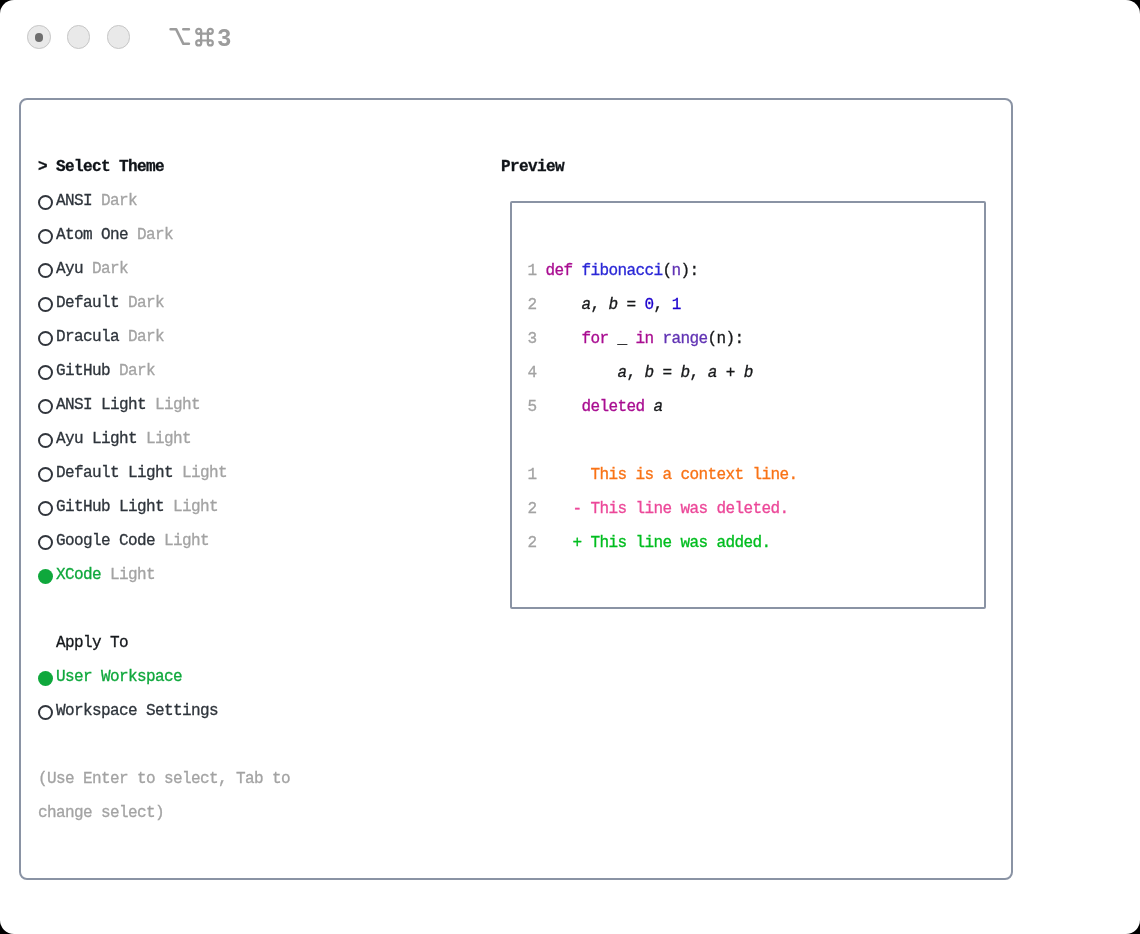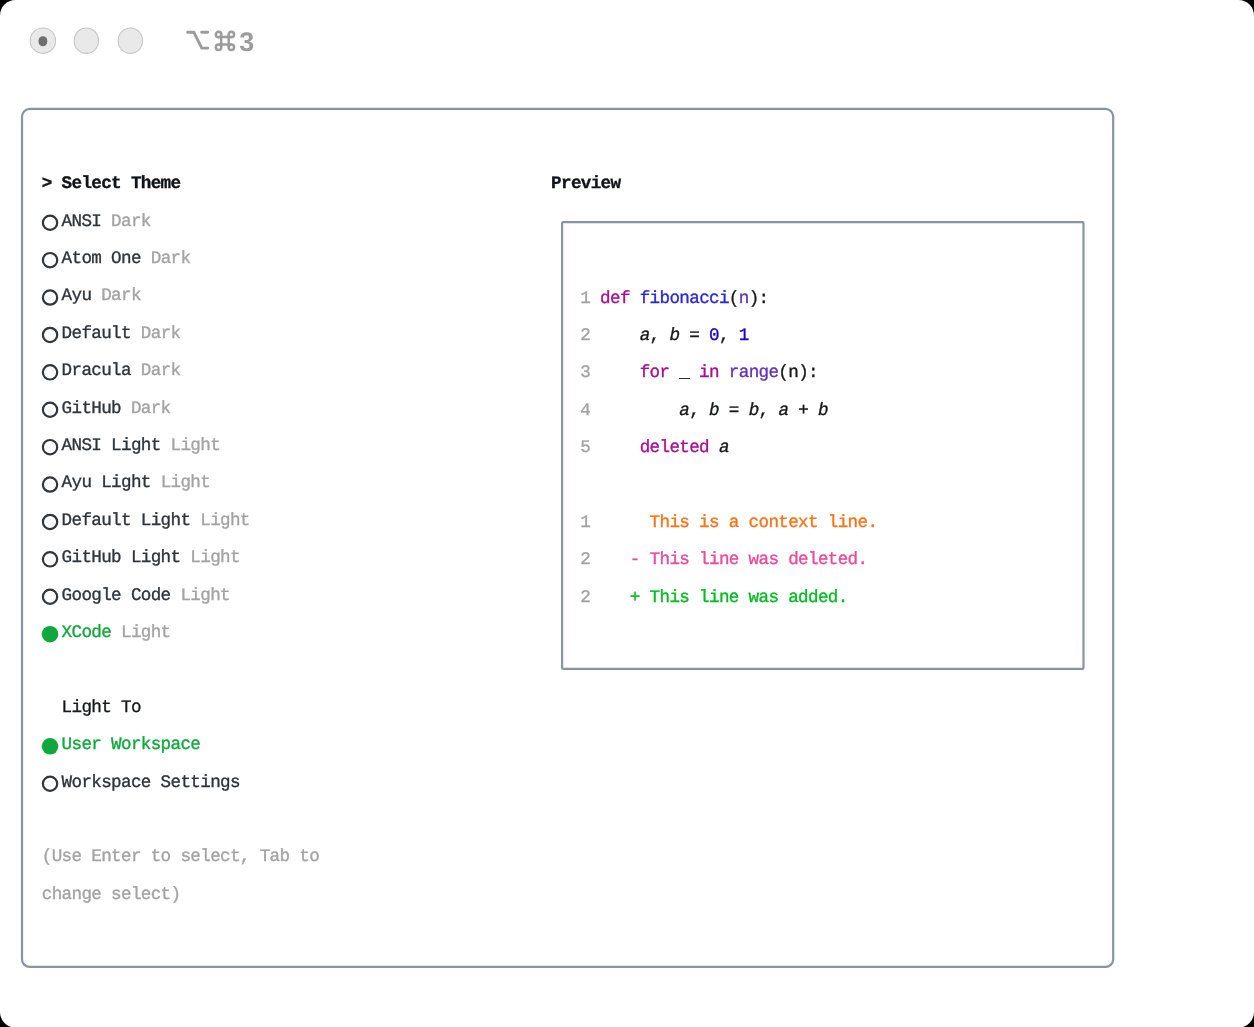--- a/index.html
+++ b/index.html
@@ -56,21 +56,21 @@
 <div class="r" style="top:422.0px">  Ayu Light <span class="m">Light</span></div>
 <div class="co oc" style="left:37.8px;top:432.9px"></div>
 <div class="r" style="top:456.0px">  Default Light <span class="m">Light</span></div>
 <div class="co oc" style="left:37.8px;top:466.9px"></div>
 <div class="r" style="top:490.0px">  GitHub Light <span class="m">Light</span></div>
 <div class="co oc" style="left:37.8px;top:500.9px"></div>
 <div class="r" style="top:524.0px">  Google Code <span class="m">Light</span></div>
 <div class="co oc" style="left:37.8px;top:534.9px"></div>
 <div class="r g" style="top:558.0px">  XCode <span class="m">Light</span></div>
 <div class="co fc" style="left:37.7px;top:568.8px"></div>
-<div class="r" style="top:626.0px;color:#15181c">  Light To</div>
+<div class="r" style="top:626.0px;color:#15181c">  Apply To</div>
 <div class="r g" style="top:660.0px">  User Workspace</div>
 <div class="co fc" style="left:37.7px;top:670.8px"></div>
 <div class="r" style="top:694.0px">  Workspace Settings</div>
 <div class="co oc" style="left:37.8px;top:704.9px"></div>
 <div class="r m" style="top:762.0px">(Use Enter to select, Tab to</div>
 <div class="r m" style="top:796.0px">change select)</div>
 <div class="r b" style="left:501px;top:150.0px">Preview</div>
 <div class="r p" style="top:254.3px"><span class="m">1</span> <span class="kw">def</span> <span class="fn">fibonacci</span><span class="bk">(</span><span class="pu">n</span><span class="bk">):</span></div>
 <div class="r p" style="top:288.3px"><span class="m">2</span><span class="bk">     <span class="it">a</span>, <span class="it">b</span> = </span><span class="nu">0</span><span class="bk">, </span><span class="nu">1</span></div>
 <div class="r p" style="top:322.3px"><span class="m">3</span><span class="bk">     </span><span class="kw">for</span><span class="bk"> _ </span><span class="kw">in</span> <span class="pu">range</span><span class="bk">(n):</span></div>

